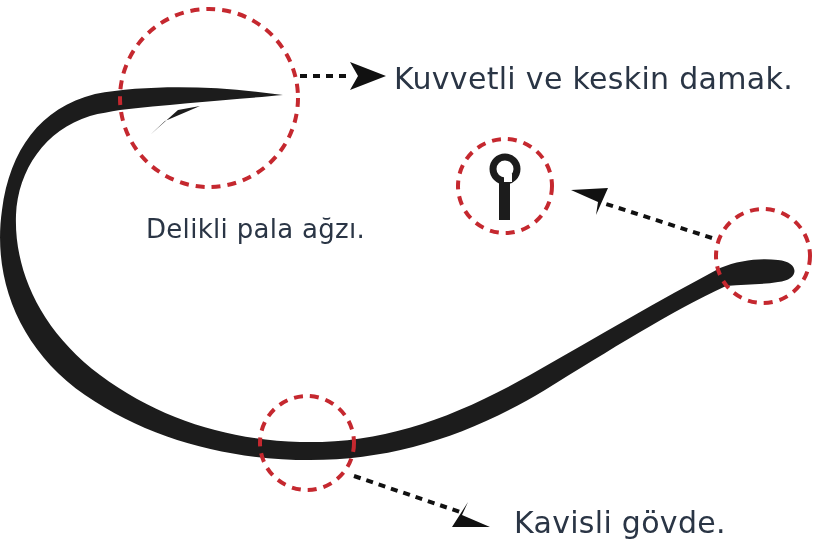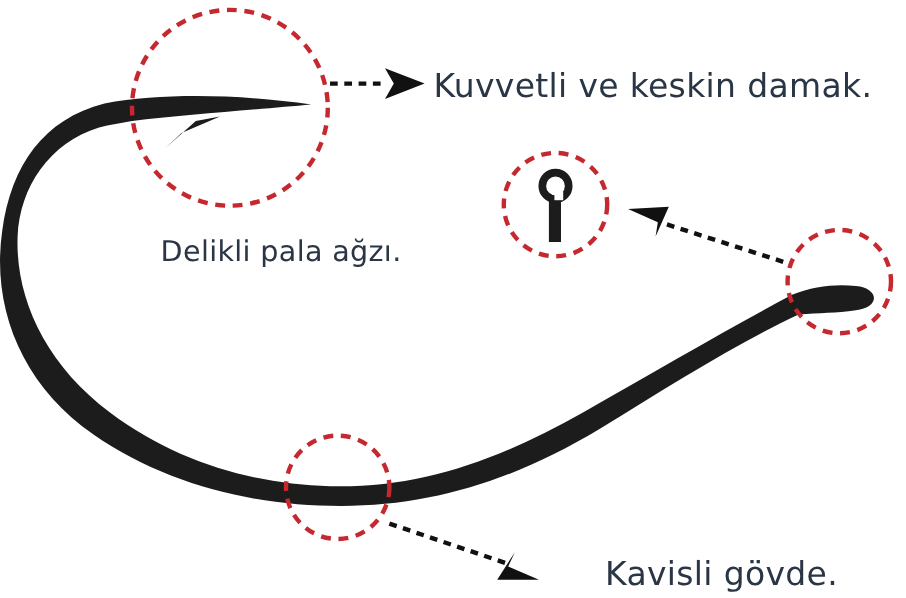--- a/index.html
+++ b/index.html
@@ -25,21 +25,21 @@
       position: absolute;
       color: #2a3545;
       font-family: "DejaVu Sans", sans-serif;
       font-size: 30px;
       line-height: 1;
       white-space: nowrap;
       letter-spacing: 0.3px;
     }
     #label-barb { left: 394px; top: 64px; font-size: 30px; }
     #label-eye { left: 146px; top: 216px; font-size: 26px; }
-    #label-shank { left: 514px; top: 508px; font-size: 30px; margin-left: 36px; }
+    #label-shank { left: 514px; top: 508px; font-size: 30px; }
   </style>
 </head>
 <body>
 
 <svg id="diagram" viewBox="0 0 824 544" xmlns="http://www.w3.org/2000/svg">
 
   <g>
     <path d="M 283 95
          C 240 99, 170 104, 120 110
          C 110 112, 100 113, 90 116

